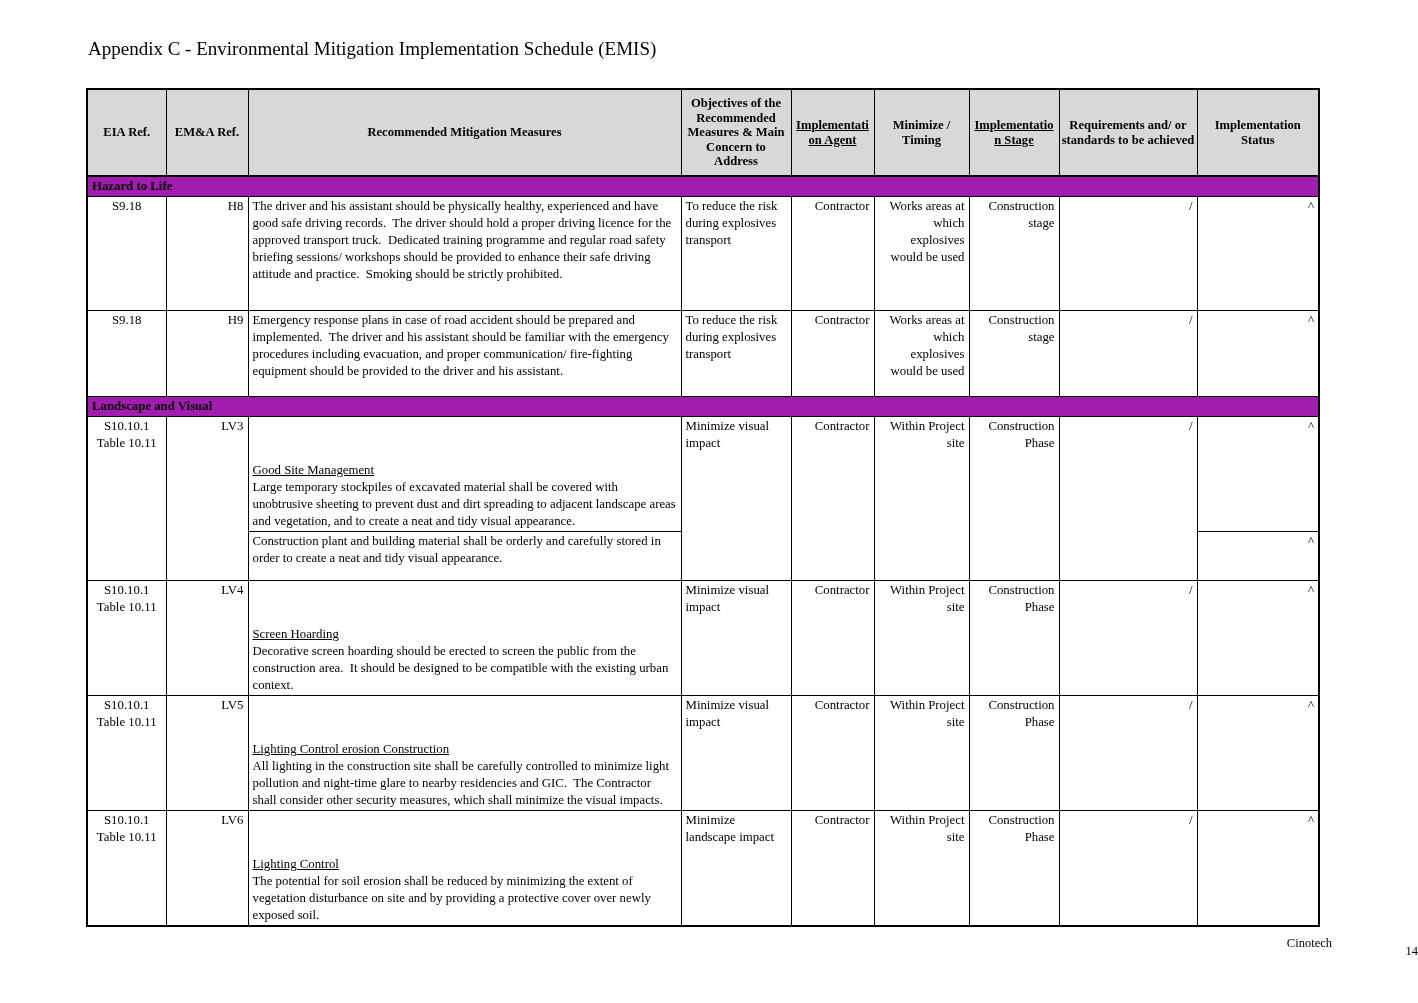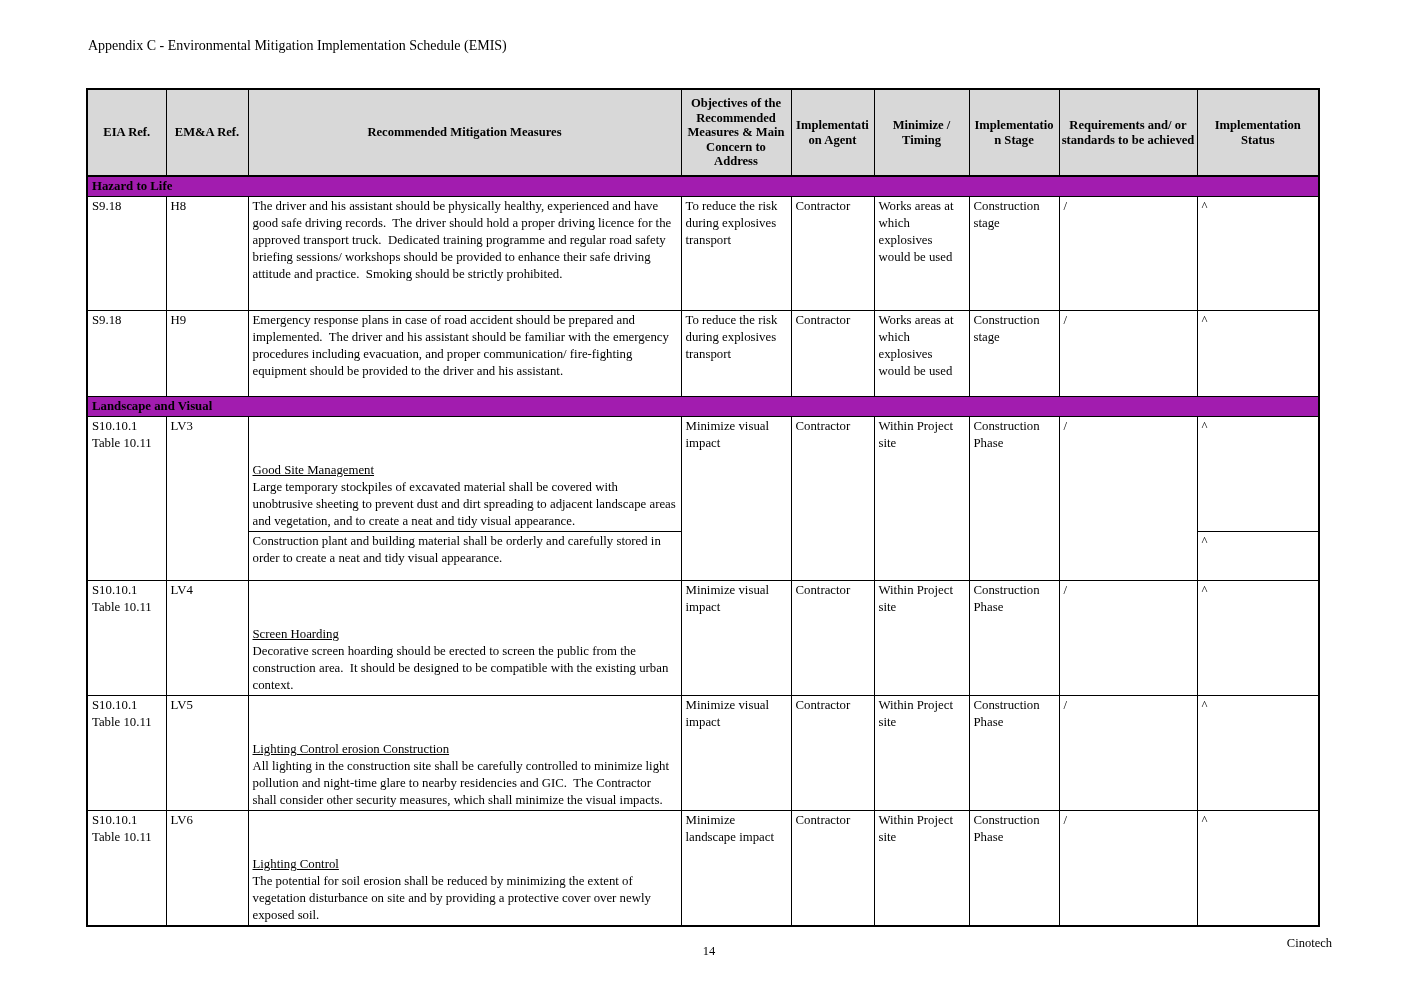--- a/index.html
+++ b/index.html
@@ -9,21 +9,21 @@
     width: 1418px;
     height: 1003px;
     position: relative;
     font-family: "Liberation Serif", "DejaVu Serif", serif;
     color: #000;
   }
   .doc-header {
     position: absolute;
     left: 88px;
     top: 38px;
-    font-size: 14px;
+    font-size: 19px;
     white-space: nowrap;
   }
   table.emis {
     position: absolute;
     left: 86px;
     top: 88px;
     width: 1232px;
     border-collapse: collapse;
     table-layout: fixed;
     border: 2px solid #000;
@@ -39,40 +39,40 @@
   table.emis th {
     background: #d8d8d8;
     font-weight: bold;
     text-align: center;
     vertical-align: middle;
     line-height: 14.5px;
     font-size: 12.6px;
     padding: 1px 2px;
     border-bottom: 2px solid #000;
   }
-  th.brk { word-break: break-all; }
+  th.brk { word-break: break-all; text-decoration: underline; }
   td.section {
     background: #a21caf;
     font-weight: bold;
     font-size: 13px;
     line-height: 15px;
     padding: 0 2px;
     border-top: 2px solid #000;
     border-bottom: 1px solid #000;
   }
-  .center { text-align: left; font-family: Liberation Serif, serif; }
+  .center { text-align: right; font-family: Liberation Serif, serif; }
   .left { text-align: left; }
   .pre { white-space: pre-wrap; }
-  .ref { white-space: pre-line; text-align: left; }
+  .ref { white-space: pre-line; text-align: center; }
   .m-title { text-decoration: underline; white-space: pre-wrap; margin-top: 44px; }
   .footer-pagenum {
     position: absolute;
     left: 0; right: 0;
     top: 944px;
-    text-align: center;
+    text-align: right;
     font-size: 12.5px;
   }
   .footer-company {
     position: absolute;
     right: 86px;
     top: 936px;
     font-size: 12.5px;
   }
 </style>
 </head>

